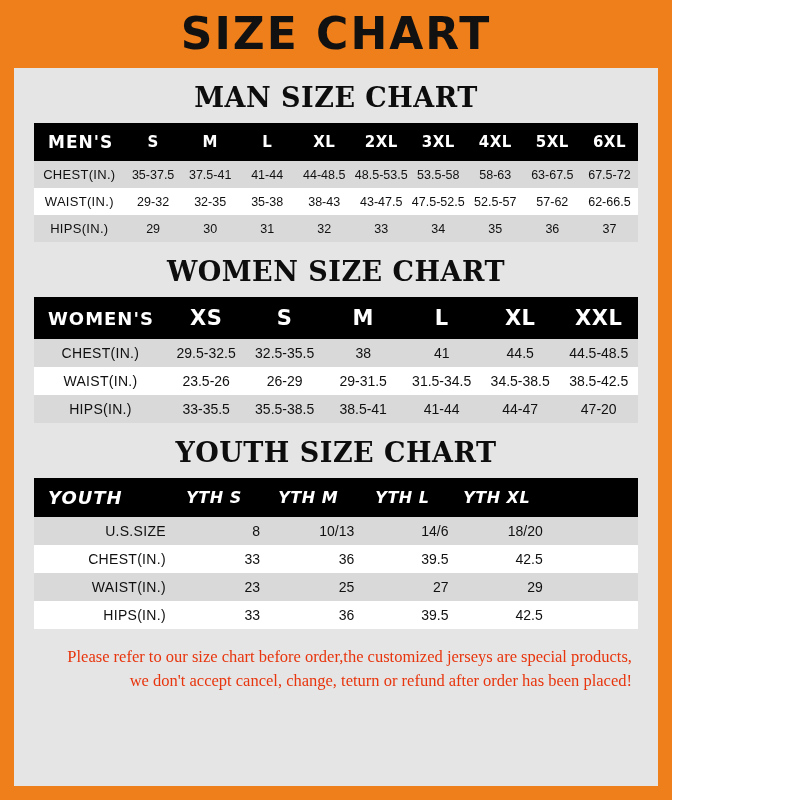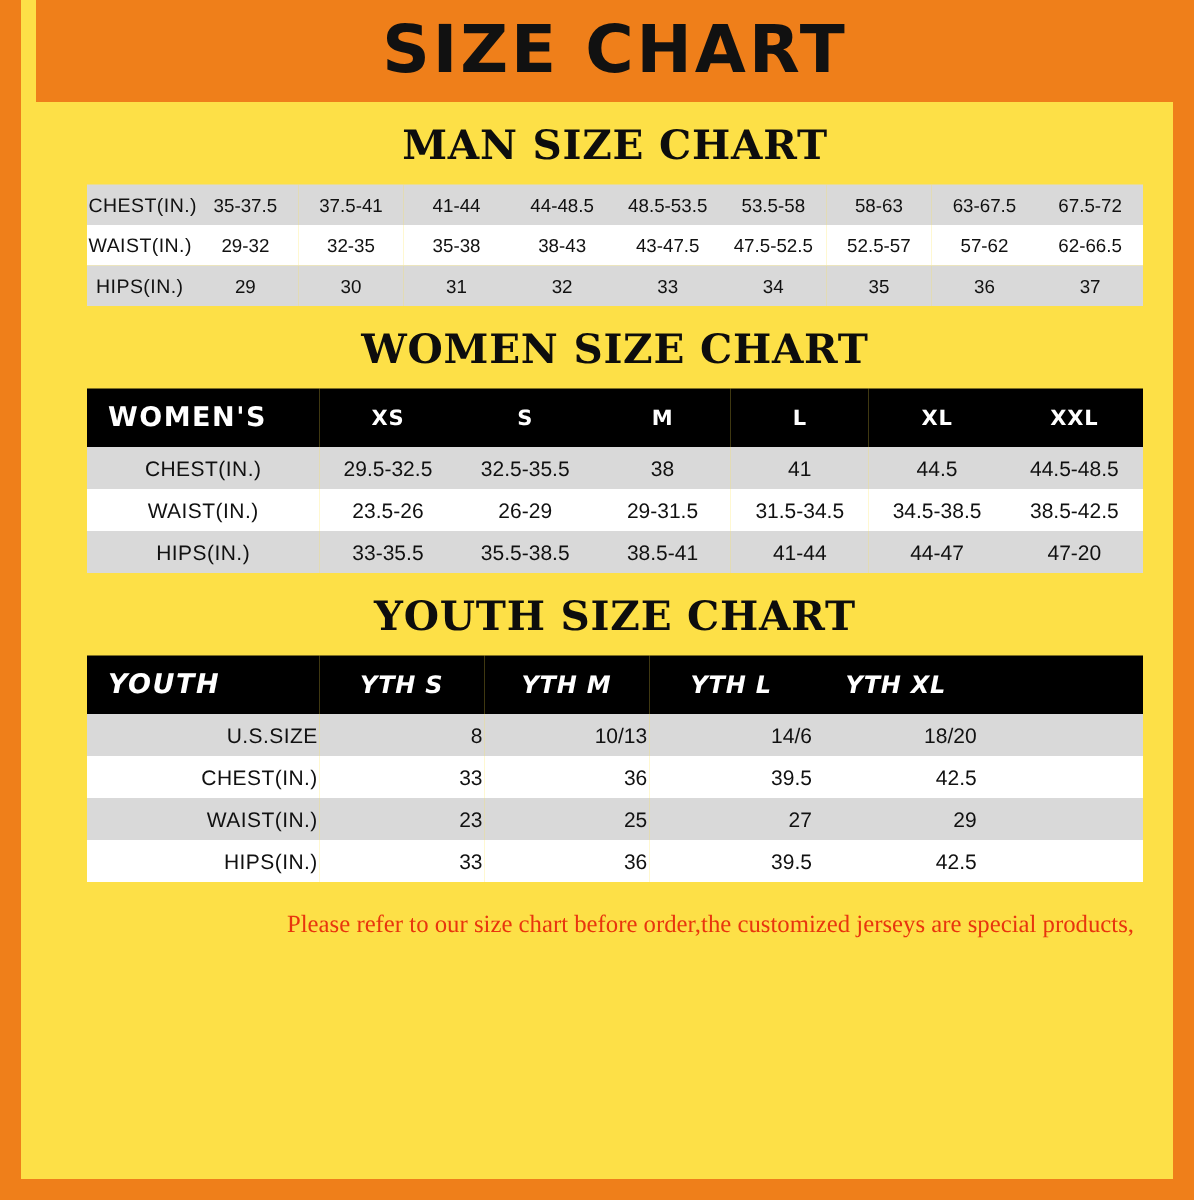--- a/index.html
+++ b/index.html
@@ -3,28 +3,27 @@
 <meta charset="utf-8">
 <style>
   * { box-sizing: border-box; margin: 0; padding: 0; }
   html, body {
     width: 800px; height: 800px;
     background: #ffffff;
     font-family: "Liberation Sans", sans-serif;
     overflow: hidden;
   }
   .page {
-    width: 796px; height: 800px;
-    background: #fde047;
+    width: 672px; height: 800px;
+    background: #e5e5e5;
     border-left: 14px solid #ef7f1a;
     border-right: 14px solid #ef7f1a;
     position: relative;
     display: flex;
     flex-direction: column;
-    padding-left: 24px;
   }
   .banner {
     background: #ef7f1a;
     height: 68px;
     display: flex;
     align-items: center;
     justify-content: center;
     margin: 0 -14px;
   }
   .banner h1 {
@@ -85,21 +84,21 @@
     font-size: 13px;
     letter-spacing: 0.3px;
     text-align: center;
   }
   tr.row-light { background: #d9d9d9; }
   tr.row-white { background: #ffffff; }
 
   
   #women-table td { font-size: 14px; }
   #women-table td.first-col { font-size: 14px; }
-  #women-table tr.header-row th { font-size: 14px; }
+  #women-table tr.header-row th { font-size: 21px; }
   #women-table tr.header-row th.first-col { font-size: 18px; }
 
   #youth-table td { font-size: 14px; text-align: right; }
   #youth-table td.first-col { font-size: 14px; }
   #youth-table tr.header-row th { font-size: 16px; font-style: italic; }
   #youth-table tr.header-row th.first-col { font-size: 18px; }
 
   .footer-note {
     margin-top: 16px;
     padding: 0 6px 4px 6px;
@@ -124,20 +123,32 @@
 
   <div class="banner">
     <h1>SIZE CHART</h1>
   </div>
 
   <div class="content">
 
     <div class="section-title">MAN SIZE CHART</div>
     <table id="men-table">
       <tbody>
+          <tr class="header-row">
+        <th class="first-col" style="width:15%">MEN'S</th>
+        <th>S</th>
+        <th>M</th>
+        <th>L</th>
+        <th>XL</th>
+        <th>2XL</th>
+        <th>3XL</th>
+        <th>4XL</th>
+        <th>5XL</th>
+        <th>6XL</th>
+      </tr>
       <tr class="row-light">
         <td class="first-col">CHEST(IN.)</td>
         <td>35-37.5</td>
         <td>37.5-41</td>
         <td>41-44</td>
         <td>44-48.5</td>
         <td>48.5-53.5</td>
         <td>53.5-58</td>
         <td>58-63</td>
         <td>63-67.5</td>
@@ -253,18 +264,19 @@
         <td>36</td>
         <td>39.5</td>
         <td>42.5</td>
         <td></td>
       </tr>
     </tbody>
       </table>
 
     <div class="footer-note">
       <div>Please refer to our size chart before order,the customized jerseys are special products,</div>
+      <div>we don't accept cancel, change, teturn or refund after order has been placed!</div>
     </div>
 
   </div>
 
   <div class="bottom-bar"></div>
 </div>
 
 </body></html>

